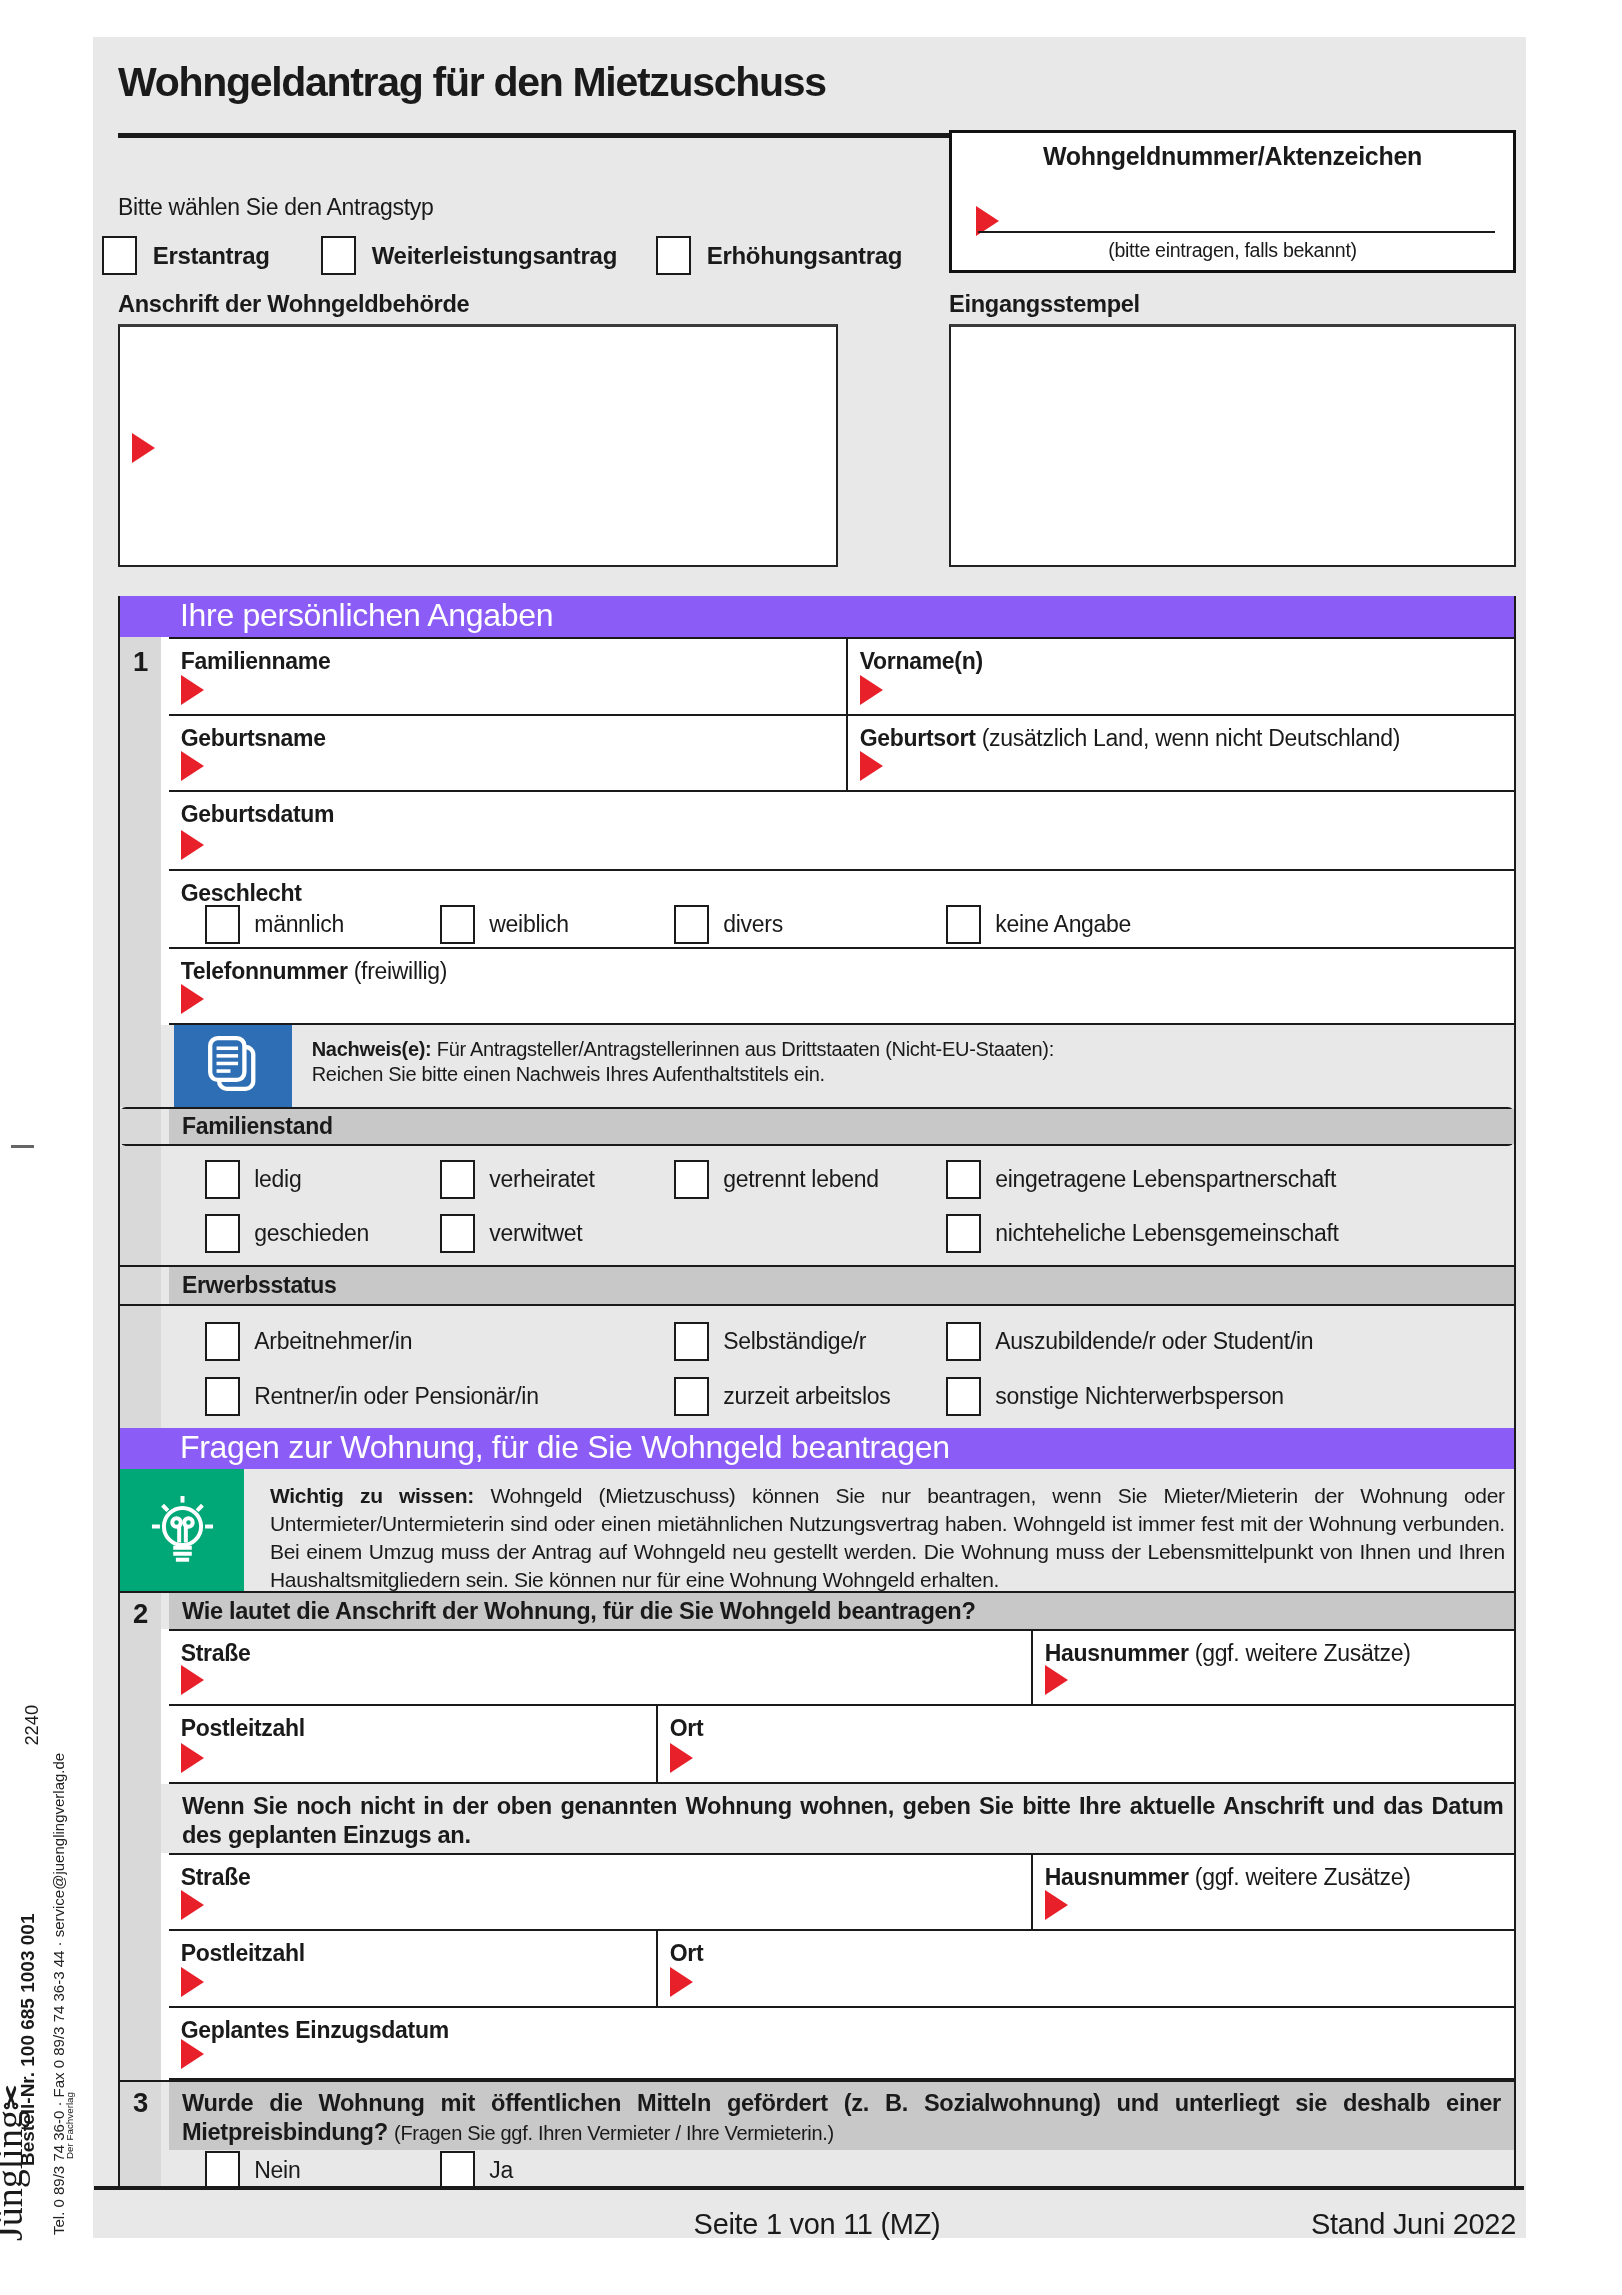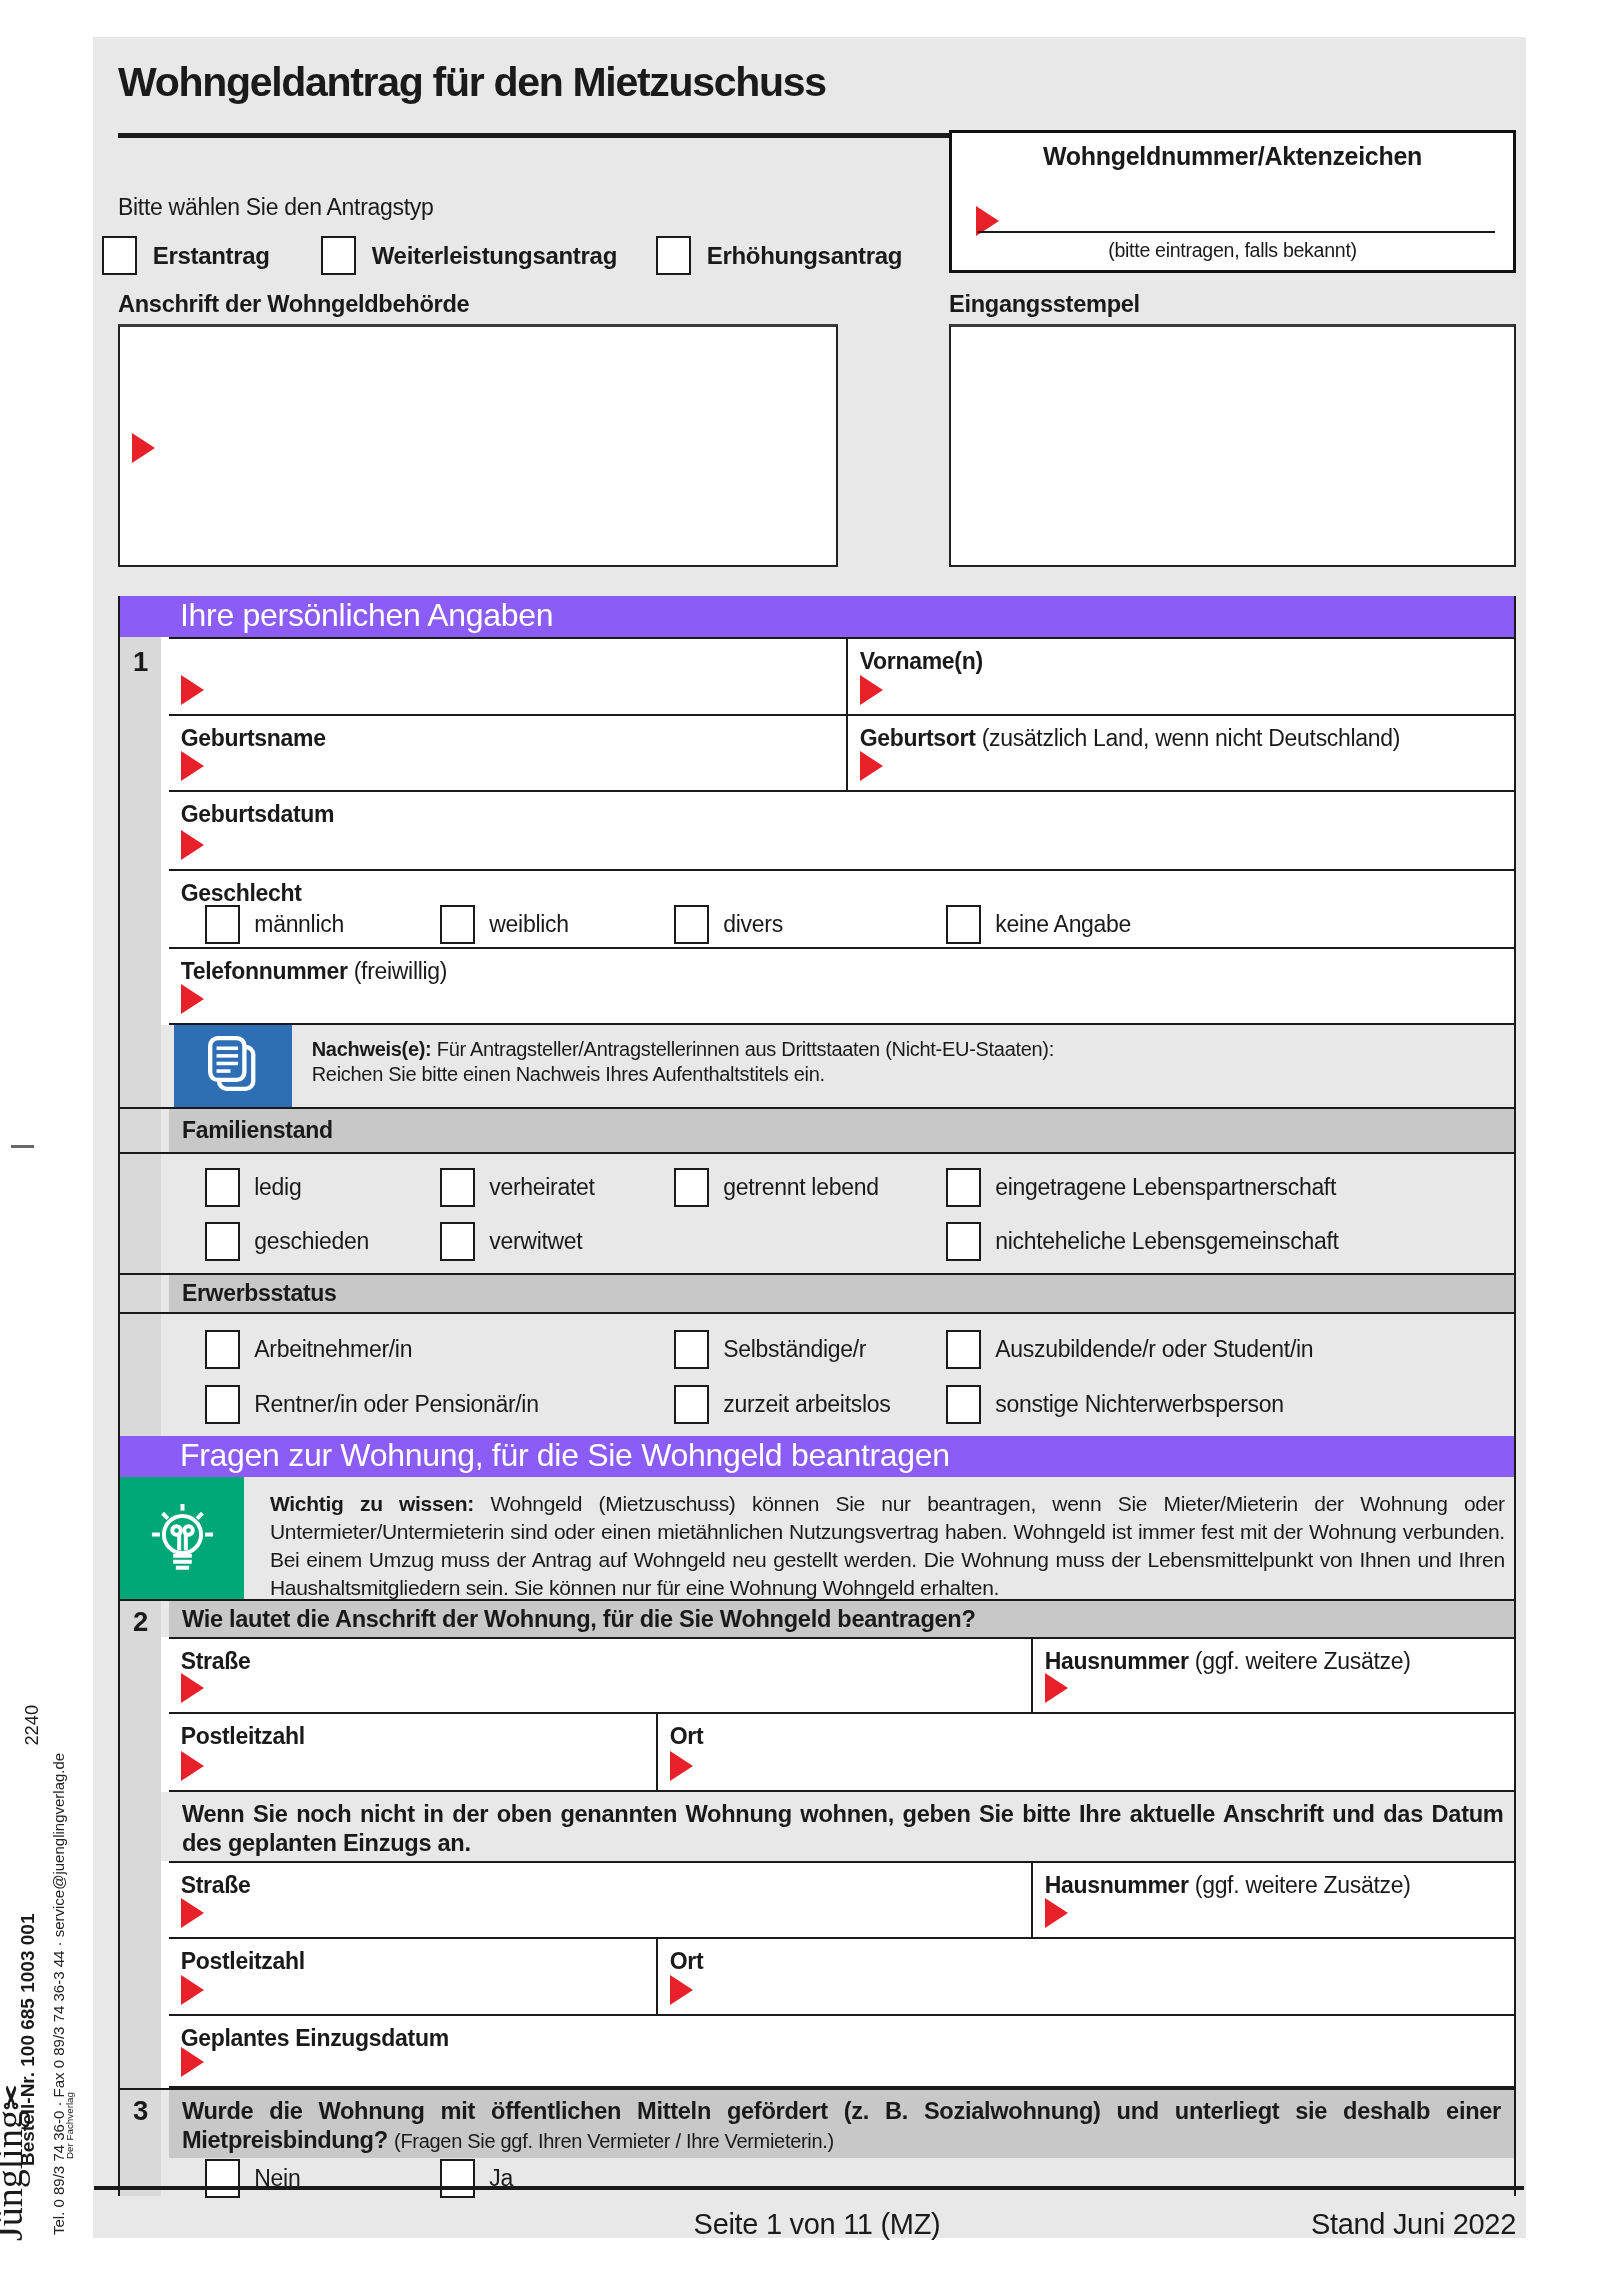--- a/index.html
+++ b/index.html
@@ -126,20 +126,21 @@
 
   <div class="form">
 
     <div class="bar">Ihre persönlichen Angaben</div>
 
     <div class="row rowwhite bt3" style="height:79px;">
       <div class="gut">1</div>
       <div class="gap"></div>
       <div class="cells">
         <div class="cell" style="width:677px;">
+          <div class="flab"><b>Familienname</b></div>
           <span class="arw"></span>
         </div>
         <div class="cell" style="flex:1;">
           <div class="flab"><b>Vorname(n)</b></div>
           <span class="arw"></span>
         </div>
       </div>
     </div>
 
     <div class="row rowwhite" style="height:76px;">
@@ -220,21 +221,21 @@
           </svg>
         </div>
         <div class="ntext">
           <b>Nachweis(e):</b>
           <span>Für Antragsteller/Antragstellerinnen aus Drittstaaten (Nicht-EU-Staaten):</span><br>
           <span>Reichen Sie bitte einen Nachweis Ihres Aufenthaltstitels ein.</span>
         </div>
       </div>
     </div>
 
-    <div class="row bandrow" style="height:47px;">
+    <div class="row bandrow" style="height:39px;border-radius:6px;">
       <div class="gut"></div>
         <div class="gap"></div>
       <div class="band">Familienstand</div>
     </div>
 
     <div class="row secrow" style="height:119px;">
       <div class="gut"></div>
         <div class="gap"></div>
       <div class="sc">
         <div class="ci" style="left:36px; top:14.4px;">

